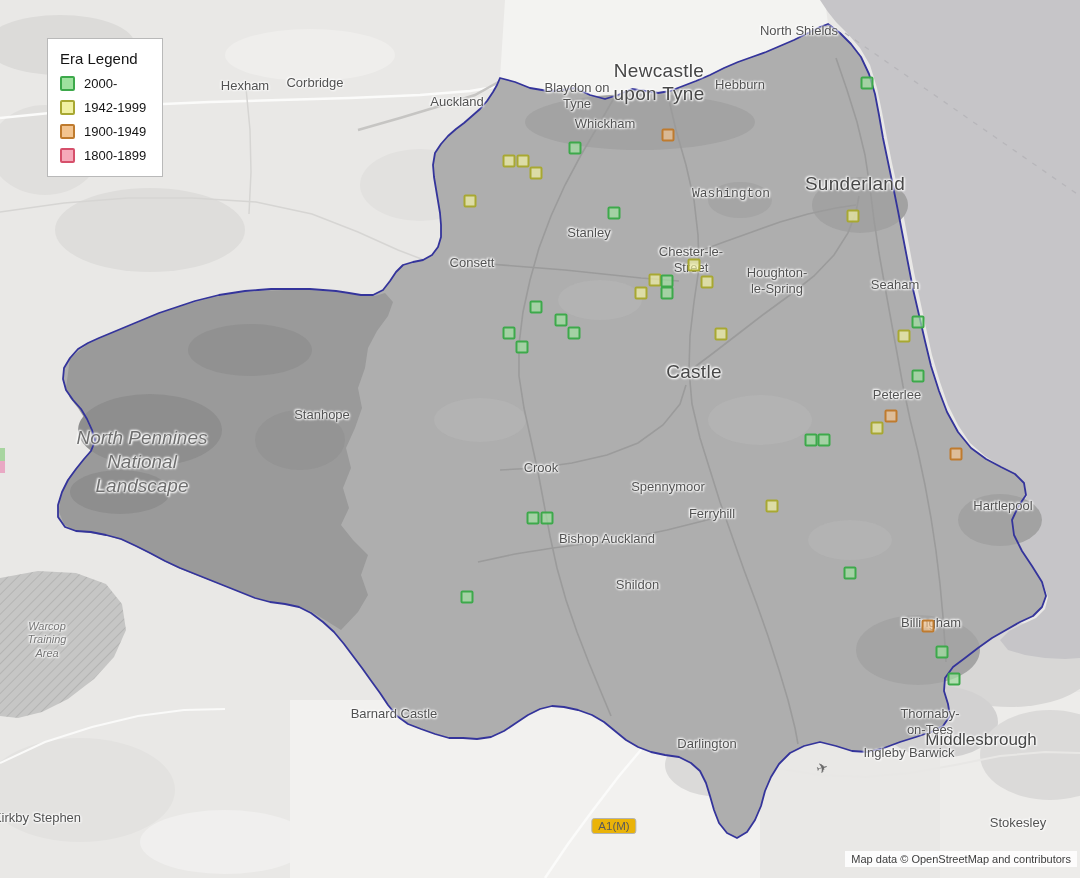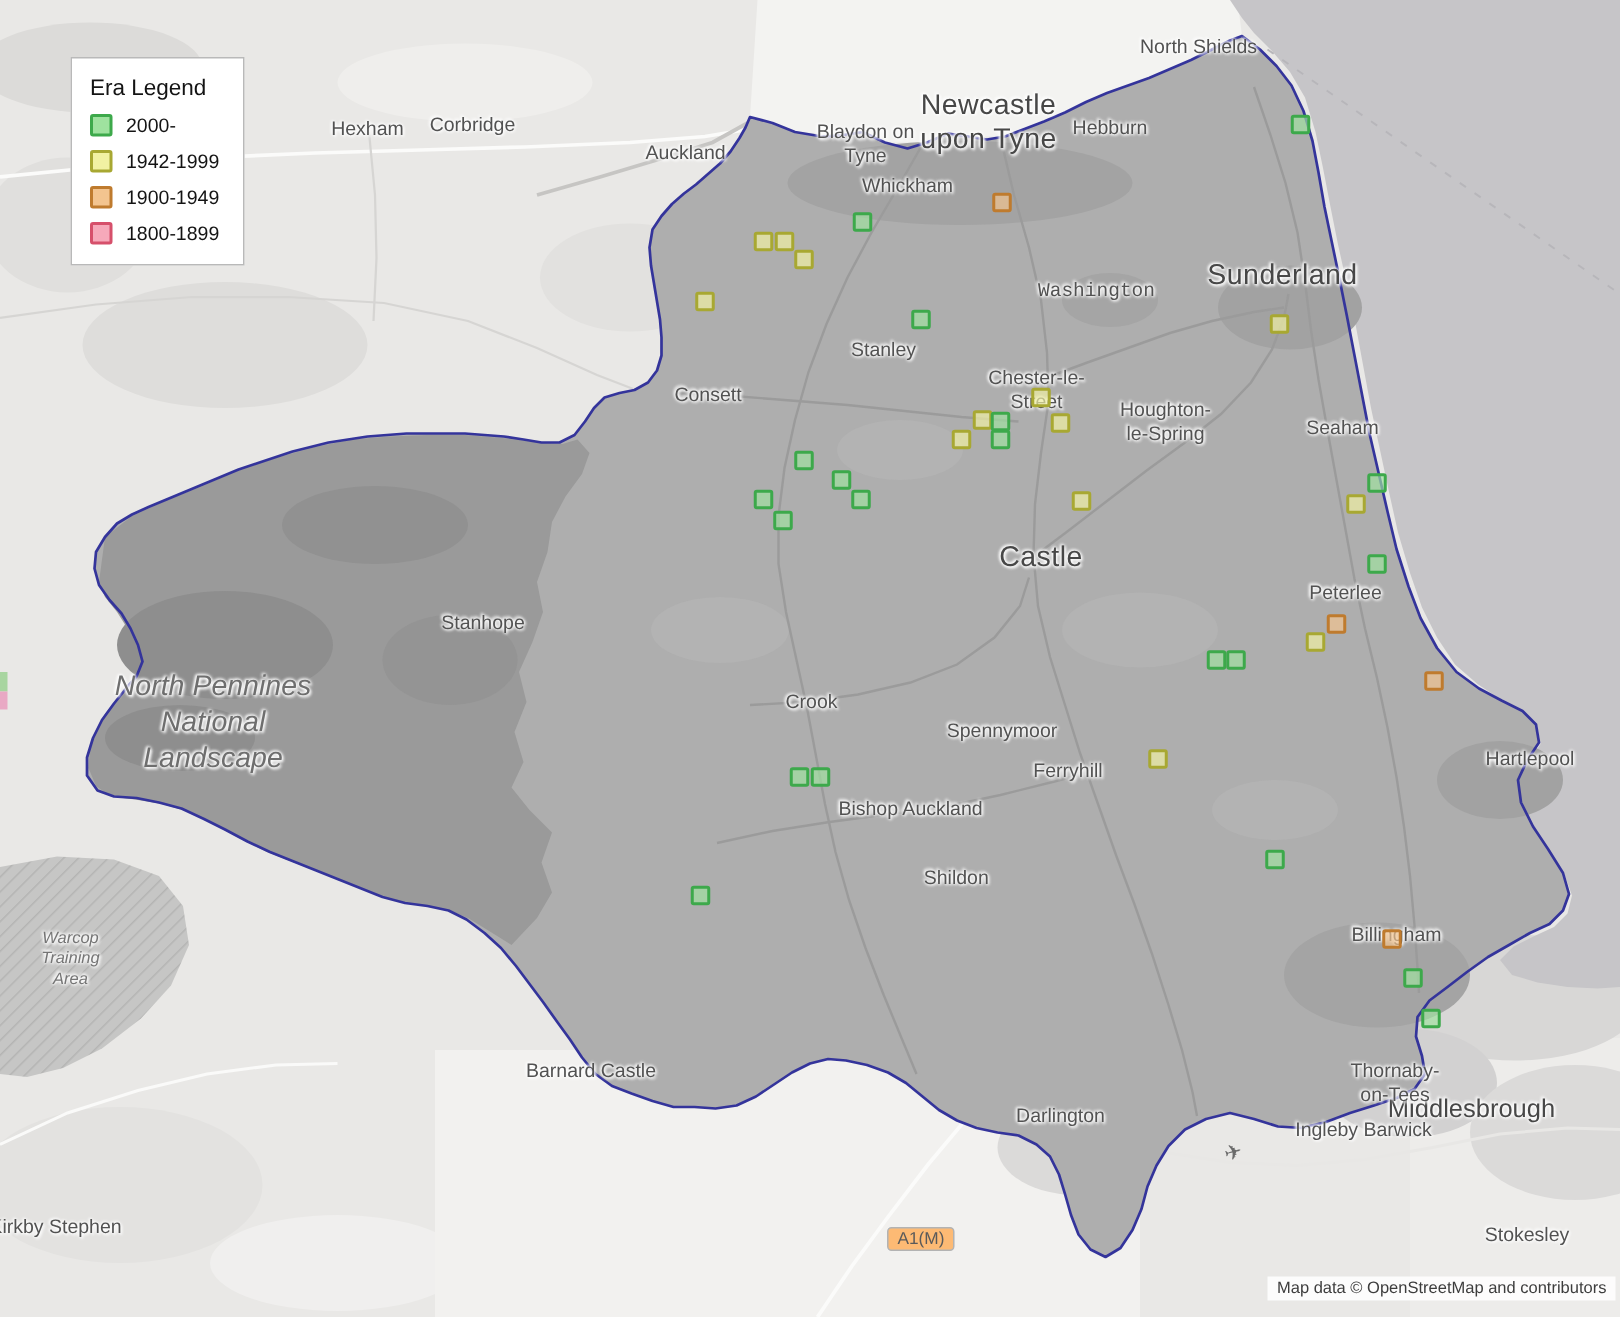--- a/index.html
+++ b/index.html
@@ -16,21 +16,21 @@
   .marker{position:absolute;width:13px;height:13px;box-sizing:border-box;
           transform:translate(-50%,-50%);border:2px solid;border-radius:2px;}
   .legend{position:absolute;left:47px;top:38px;background:#ffffff;
           border:1px solid #b9b9b9;padding:11px 16px 13px 12px;}
   .legend-title{font-size:15px;color:#141414;margin-bottom:4px;}
   .legend-row{display:flex;align-items:center;gap:9px;margin-top:9px;
               font-size:13px;color:#141414;}
   .legend-swatch{width:15px;height:15px;box-sizing:border-box;border:2px solid;border-radius:2px;flex:none;}
   .attribution{position:absolute;right:3px;bottom:11px;background:rgba(255,255,255,.85);
                font-size:11px;color:#3d3d3d;padding:2px 6px;}
-  .road-badge{position:absolute;transform:translate(-50%,-50%);background:#fdba74;
+  .road-badge{position:absolute;transform:translate(-50%,-50%);background:#eab308;
               border:1px solid #b3b3b3;border-radius:3px;font-size:11.5px;color:#5a5a5a;
               padding:1px 6px;}
   .plane{position:absolute;transform:translate(-50%,-50%) rotate(-15deg);
          font-size:14px;color:#6a6a6a;}
 </style>
 </head>
 <body>
 
 <div id="map">
 
@@ -124,28 +124,28 @@
       <div class="label town" style="left: 731px; top: 194px; font-family: Liberation Mono, monospace;">Washington</div>
       <div class="label town" style="left: 589px; top: 233px;">Stanley</div>
       <div class="label town" style="left: 472px; top: 263px;">Consett</div>
       <div class="label town" style="left: 691px; top: 260px;">Chester-le-
 Street</div>
       <div class="label town" style="left: 777px; top: 281px;">Houghton-
 le-Spring</div>
       <div class="label town" style="left: 895px; top: 285px;">Seaham</div>
       <div class="label city" style="left: 694px; top: 372px;">Castle</div>
       <div class="label town" style="left: 322px; top: 415px;">Stanhope</div>
-      <div class="label area" style="left: 142px; top: 482px;">North Pennines
+      <div class="label area" style="left: 142px; top: 462px;">North Pennines
 National
 Landscape</div>
       <div class="label town" style="left: 897px; top: 395px;">Peterlee</div>
       <div class="label town" style="left: 541px; top: 468px;">Crook</div>
       <div class="label town" style="left: 668px; top: 487px;">Spennymoor</div>
       <div class="label town" style="left: 712px; top: 477px; margin-top: 37px;">Ferryhill</div>
-      <div class="label town" style="left: 1003px; top: 506px; margin-left: 17px;">Hartlepool</div>
+      <div class="label town" style="left: 1003px; top: 506px;">Hartlepool</div>
       <div class="label town" style="left: 607px; top: 539px;">Bishop Auckland</div>
       <div class="label town" style="left: 628px; top: 585px; padding-left: 19px;">Shildon</div>
       <div class="label area-sm" style="left: 47px; top: 640px;">Warcop
 Training
 Area</div>
       <div class="label town" style="left: 931px; top: 623px;">Billingham</div>
       <div class="label city2" style="left: 981px; top: 700px; margin-top: 40px;">Middlesbrough</div>
       <div class="label town" style="left: 930px; top: 722px;">Thornaby-
 on-Tees</div>
       <div class="label town" style="left: 909px; top: 753px;">Ingleby Barwick</div>

